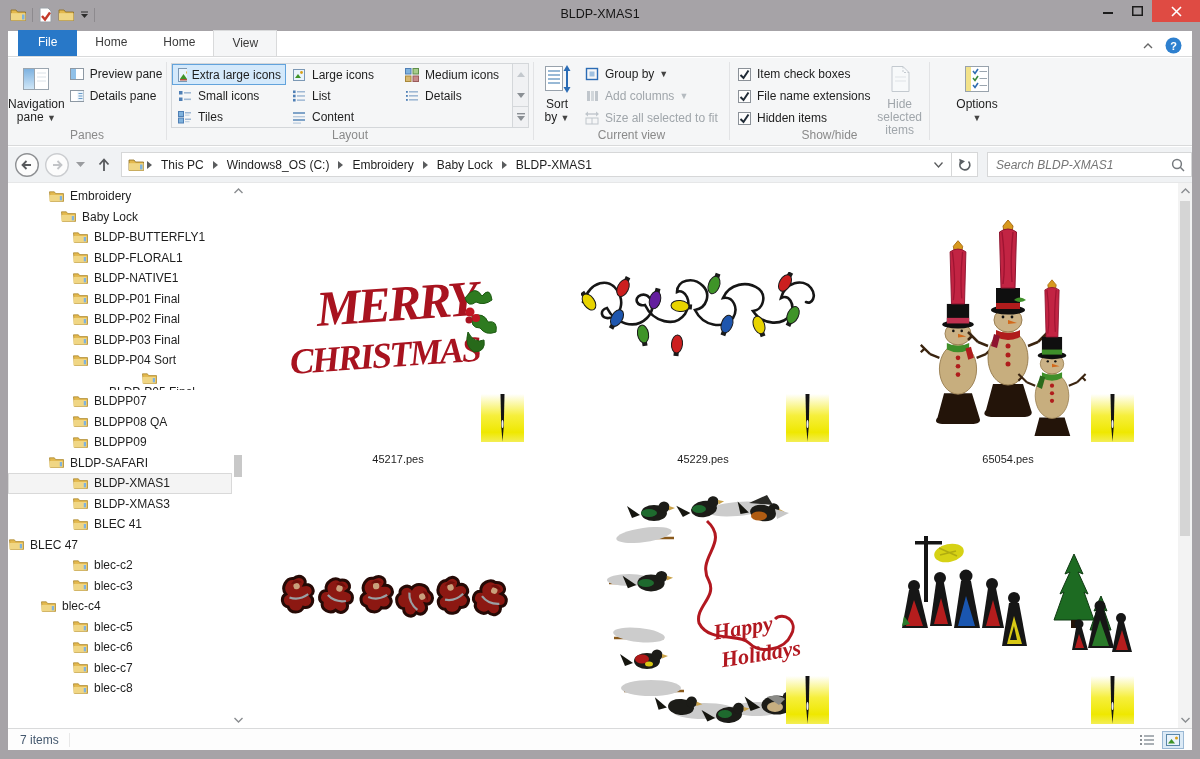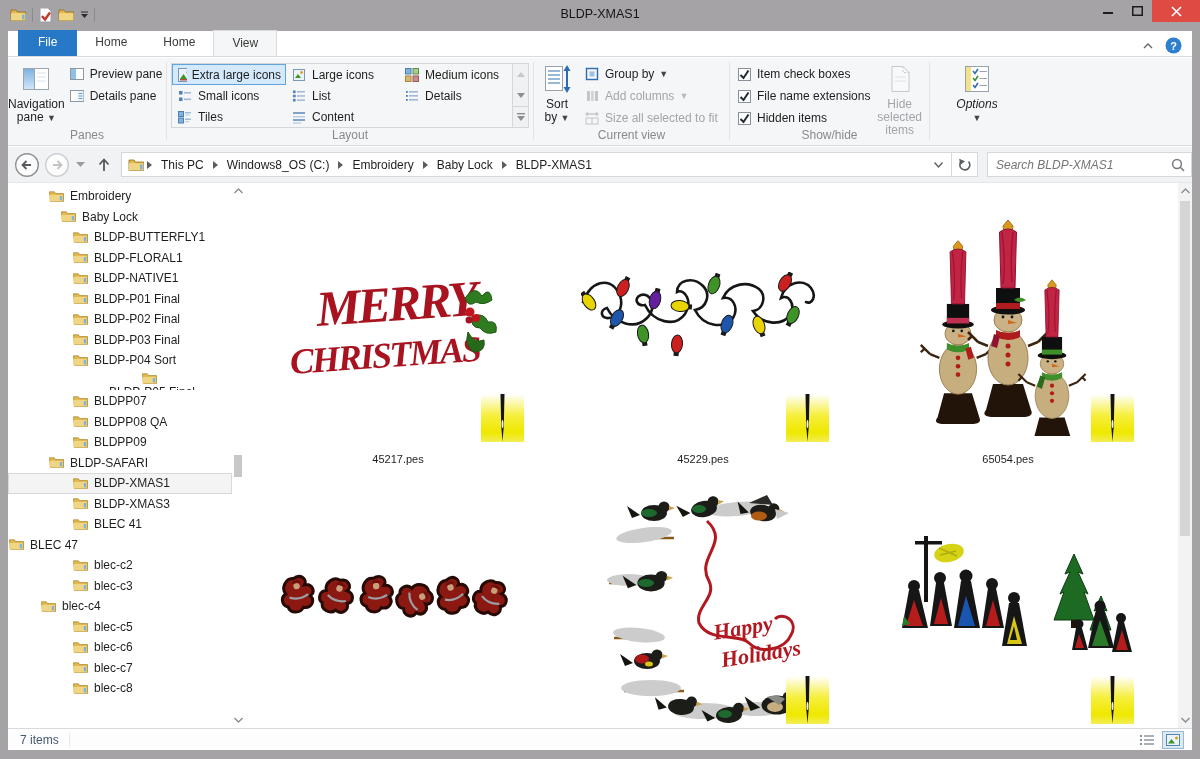--- a/index.html
+++ b/index.html
@@ -25,21 +25,21 @@
   .tabrow-right{position:absolute;right:10px;top:6px;display:flex;gap:12px;align-items:center;}
   
   .ribbon{position:absolute;left:0;top:27px;width:1184px;height:88px;background:#f5f6f7;border-bottom:1px solid #d9dadb;display:flex;}
   .grp{position:relative;height:87px;padding-top:3px;}
   .grp .glabel{position:absolute;left:0;bottom:3px;width:100%;text-align:center;color:#8a8a8a;}
   .vsep{width:1px;background:#e2e3e5;margin:4px 0 5px;}
   .grp-panes{width:158px;display:flex;}
   .grp-layout{width:366px;}
   .grp-view{width:195px;display:flex;}
   .grp-show{width:199px;display:flex;}
-  .grp-options{width:96px;padding-left:14px;font-style:italic;}
+  .grp-options{width:96px;padding-left:14px;}
   .bigbtn{width:66px;display:flex;flex-direction:column;align-items:center;padding-top:2px;line-height:13px;text-align:center;}
   .bigbtn .lbl{margin-top:3px;}
   .dim{color:#a0a6ab;}
   .smallcol{display:flex;flex-direction:column;padding-top:2px;}
   .srow{height:22px;display:flex;align-items:center;gap:5px;padding:0 4px;white-space:nowrap;}
   .gallery{margin:2px 0 0 4px;width:358px;border:1px solid #d4d7da;display:flex;background:#f5f6f7;}
   .gcol{width:114px;display:flex;flex-direction:column;}
   .gitem{height:21px;display:flex;align-items:center;gap:5px;padding:0 4px;border:1px solid transparent;white-space:nowrap;}
   .gitem.sel{background:#d4e9fb;border-color:#62a3dc;}
   .gscroll{width:16px;border-left:1px solid #d4d7da;background:#f0f1f3;display:flex;flex-direction:column;}

